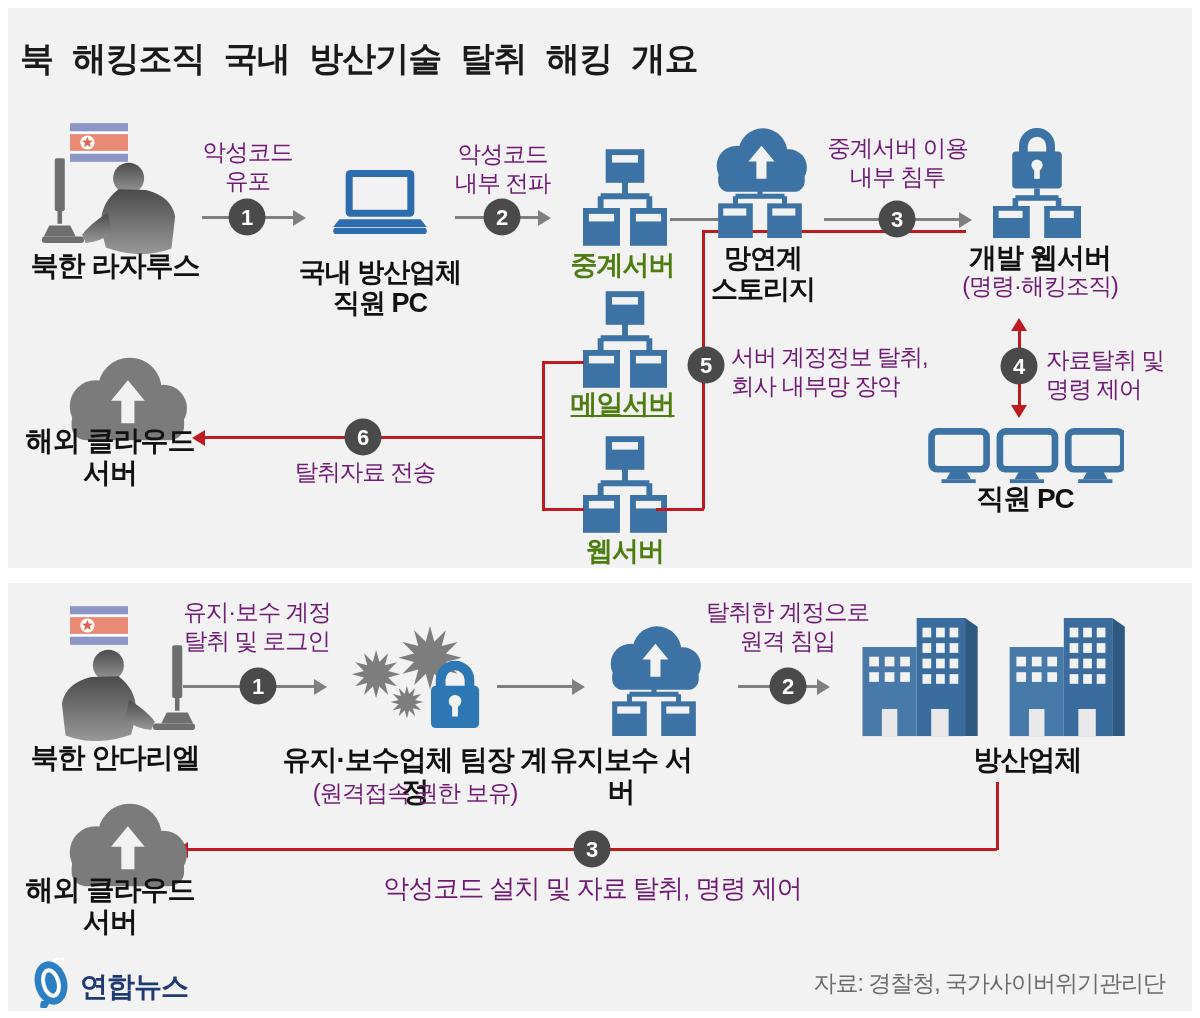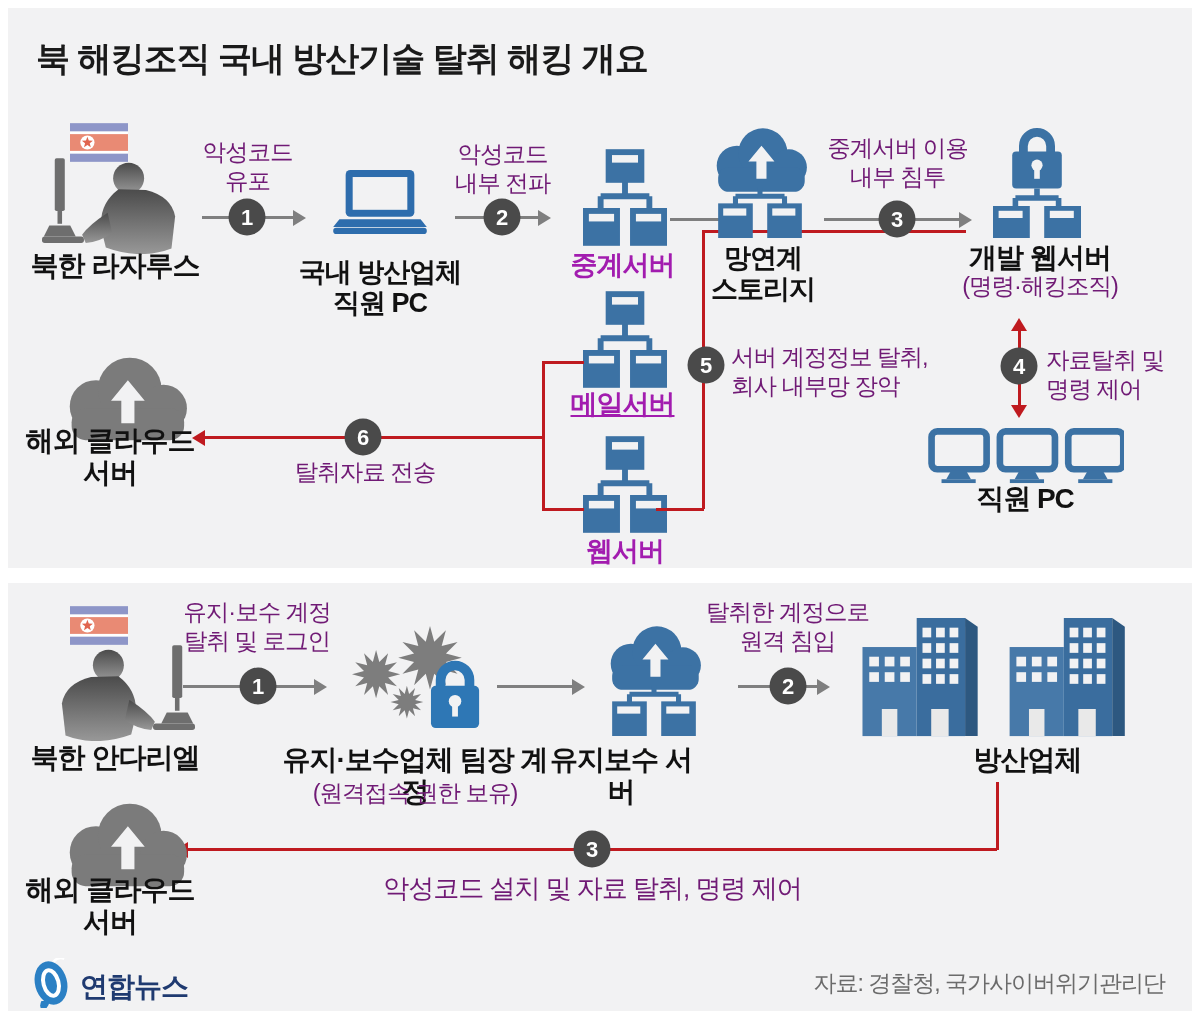--- a/index.html
+++ b/index.html
@@ -5,21 +5,21 @@
   html,body{margin:0;padding:0;background:#ffffff;}
   #stage{position:relative;width:1200px;height:1018px;background:#ffffff;overflow:hidden;
          font-family:"Liberation Sans","DejaVu Sans",sans-serif;color:#111;}
   .panel{position:absolute;background:#f2f2f3;}
   .abs{position:absolute;}
   .title{position:absolute;font-size:34px;font-weight:700;letter-spacing:-1px;color:#1a1a1a;}
   .nl{position:absolute;text-align:center;font-weight:700;font-size:27px;color:#111;line-height:1.16;letter-spacing:-1px;}
   .nl.big{font-size:28px;}
   .sl{position:absolute;text-align:center;font-weight:400;font-size:23.5px;color:#701a75;line-height:1.22;letter-spacing:-1px;}
   .sl.left{text-align:left;}
-  .blue{color:#a21caf;}
+  .blue{color:#4d7c0f;}
   .gline{position:absolute;height:3px;background:#7f7f7f;}
   .rline{position:absolute;background:#bf1a1f;}
   .rline.h{height:2.5px;} .rline.v{width:2.5px;}
   .ah-r{position:absolute;width:0;height:0;border-top:8px solid transparent;border-bottom:8px solid transparent;border-left:13px solid #7f7f7f;}
   .ah-l{position:absolute;width:0;height:0;border-top:8px solid transparent;border-bottom:8px solid transparent;border-right:13px solid #bf1a1f;}
   .ah-u{position:absolute;width:0;height:0;border-left:8px solid transparent;border-right:8px solid transparent;border-bottom:13px solid #bf1a1f;}
   .ah-d{position:absolute;width:0;height:0;border-left:8px solid transparent;border-right:8px solid transparent;border-top:13px solid #bf1a1f;}
   .badge{position:absolute;width:37px;height:37px;border-radius:50%;background:#4a4a4a;color:#fff;
          font-weight:700;font-size:22px;display:flex;align-items:center;justify-content:center;
          transform:translate(-50%,-50%);}
@@ -153,21 +153,21 @@
           <path d="M7 40 Q2 46 7 50 Q13 47 15 42 Z" fill="#2b80c4"></path>
           <path d="M29 5 Q35 1 40 5" stroke="#ffffff" stroke-width="2.5" fill="none"></path>
         </g>
       </g>
     </defs>
   </svg>
 
   <div class="panel" style="left:8px;top:8px;width:1184px;height:560px;"></div>
   <div class="panel" style="left:8px;top:583px;width:1184px;height:428px;"></div>
 
-  <div class="title" style="left:36px;top:36px;">북 해킹조직 국내 방산기술 탈취 해킹 개요</div>
+  <div class="title" style="left:20px;top:36px;font-family:Liberation Mono, monospace;">북 해킹조직 국내 방산기술 탈취 해킹 개요</div>
 
   <svg class="abs" style="left:70px;top:123px" width="58" height="39" viewBox="0 0 90 60">
       <use href="#nkflag"></use>
     </svg>
   <svg class="abs" style="left:42px;top:158px" width="155" height="96" viewBox="0 0 170 105">
       <use href="#hacker"></use>
     </svg>
   <div class="nl big" style="left:15px;top:250px;width:200px;">북한 라자루스</div>
 
   <div class="sl" style="left:165px;top:138px;width:165px;">

